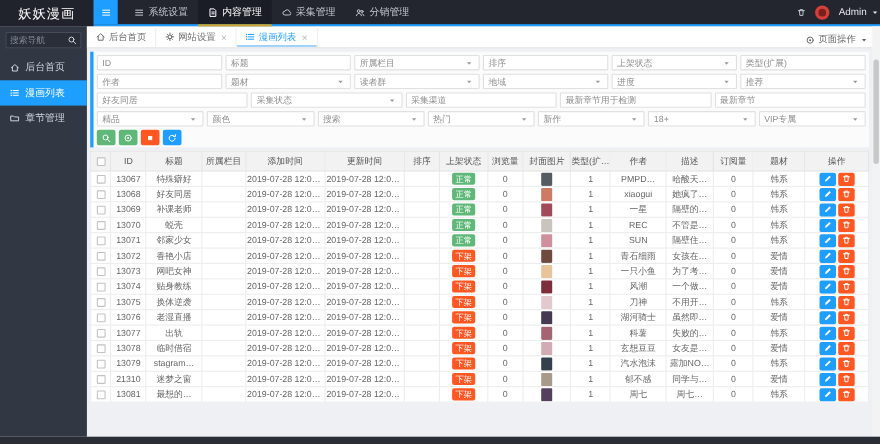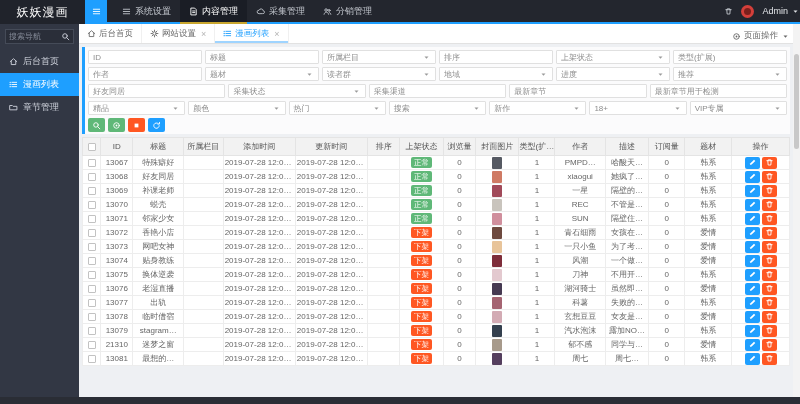--- a/index.html
+++ b/index.html
@@ -317,53 +317,53 @@
                 <span class="ic caret">
                   <svg viewBox="0 0 10 10" width="9" height="9" fill="none" stroke="currentColor" stroke-width="1" stroke-linecap="round" stroke-linejoin="round">
                     <path d="M2.8 3.9 5 6.4l2.2-2.5z" fill="currentColor" stroke="none"></path>
                   </svg>
                 </span>
               </div>
               <div class="ffield">
                 <span>采集渠道</span>
               </div>
               <div class="ffield">
+                <span>最新章节用于检测</span>
+              </div>
+              <div class="ffield">
                 <span>最新章节</span>
-              </div>
-              <div class="ffield">
-                <span>最新章节用于检测</span>
               </div>
             </div>
             <div class="frow">
               <div class="ffield">
                 <span>精品</span>
                 <span class="ic caret">
                   <svg viewBox="0 0 10 10" width="9" height="9" fill="none" stroke="currentColor" stroke-width="1" stroke-linecap="round" stroke-linejoin="round">
                     <path d="M2.8 3.9 5 6.4l2.2-2.5z" fill="currentColor" stroke="none"></path>
                   </svg>
                 </span>
               </div>
               <div class="ffield">
                 <span>颜色</span>
                 <span class="ic caret">
                   <svg viewBox="0 0 10 10" width="9" height="9" fill="none" stroke="currentColor" stroke-width="1" stroke-linecap="round" stroke-linejoin="round">
                     <path d="M2.8 3.9 5 6.4l2.2-2.5z" fill="currentColor" stroke="none"></path>
                   </svg>
                 </span>
               </div>
               <div class="ffield">
+                <span>搜索</span>
+                <span class="ic caret">
+                  <svg viewBox="0 0 10 10" width="9" height="9" fill="none" stroke="currentColor" stroke-width="1" stroke-linecap="round" stroke-linejoin="round">
+                    <path d="M2.8 3.9 5 6.4l2.2-2.5z" fill="currentColor" stroke="none"></path>
+                  </svg>
+                </span>
+              </div>
+              <div class="ffield">
                 <span>热门</span>
-                <span class="ic caret">
-                  <svg viewBox="0 0 10 10" width="9" height="9" fill="none" stroke="currentColor" stroke-width="1" stroke-linecap="round" stroke-linejoin="round">
-                    <path d="M2.8 3.9 5 6.4l2.2-2.5z" fill="currentColor" stroke="none"></path>
-                  </svg>
-                </span>
-              </div>
-              <div class="ffield">
-                <span>搜索</span>
                 <span class="ic caret">
                   <svg viewBox="0 0 10 10" width="9" height="9" fill="none" stroke="currentColor" stroke-width="1" stroke-linecap="round" stroke-linejoin="round">
                     <path d="M2.8 3.9 5 6.4l2.2-2.5z" fill="currentColor" stroke="none"></path>
                   </svg>
                 </span>
               </div>
               <div class="ffield">
                 <span>新作</span>
                 <span class="ic caret">
                   <svg viewBox="0 0 10 10" width="9" height="9" fill="none" stroke="currentColor" stroke-width="1" stroke-linecap="round" stroke-linejoin="round">

